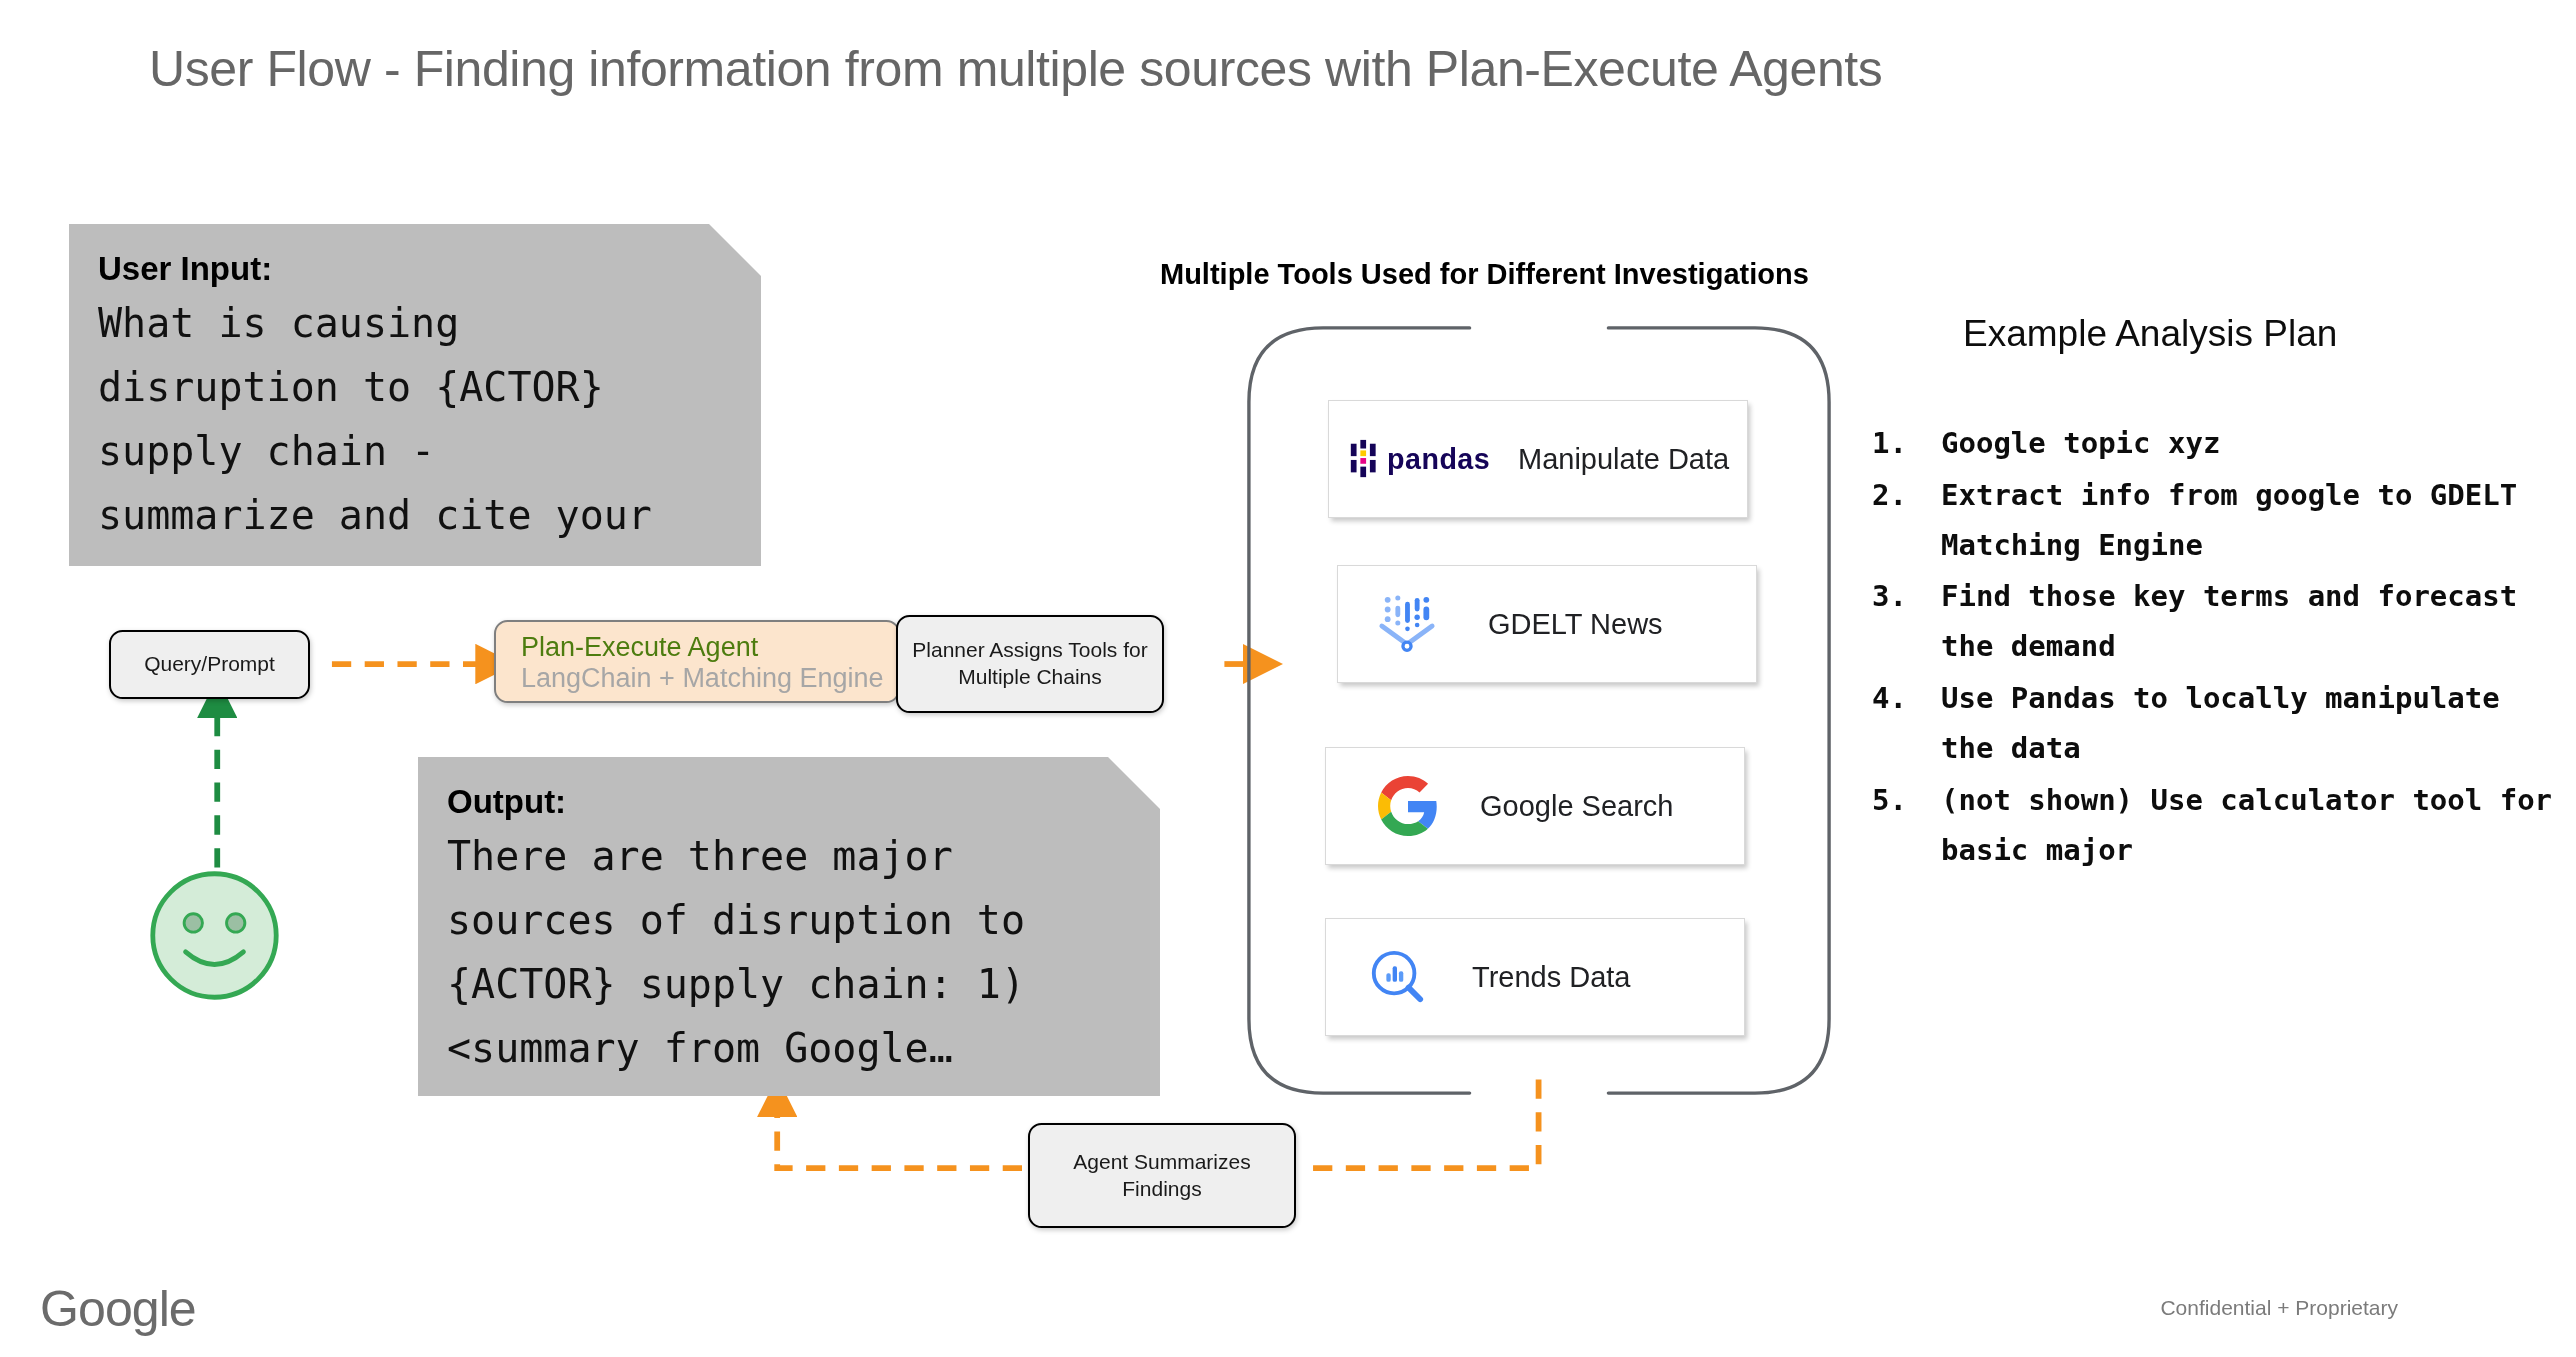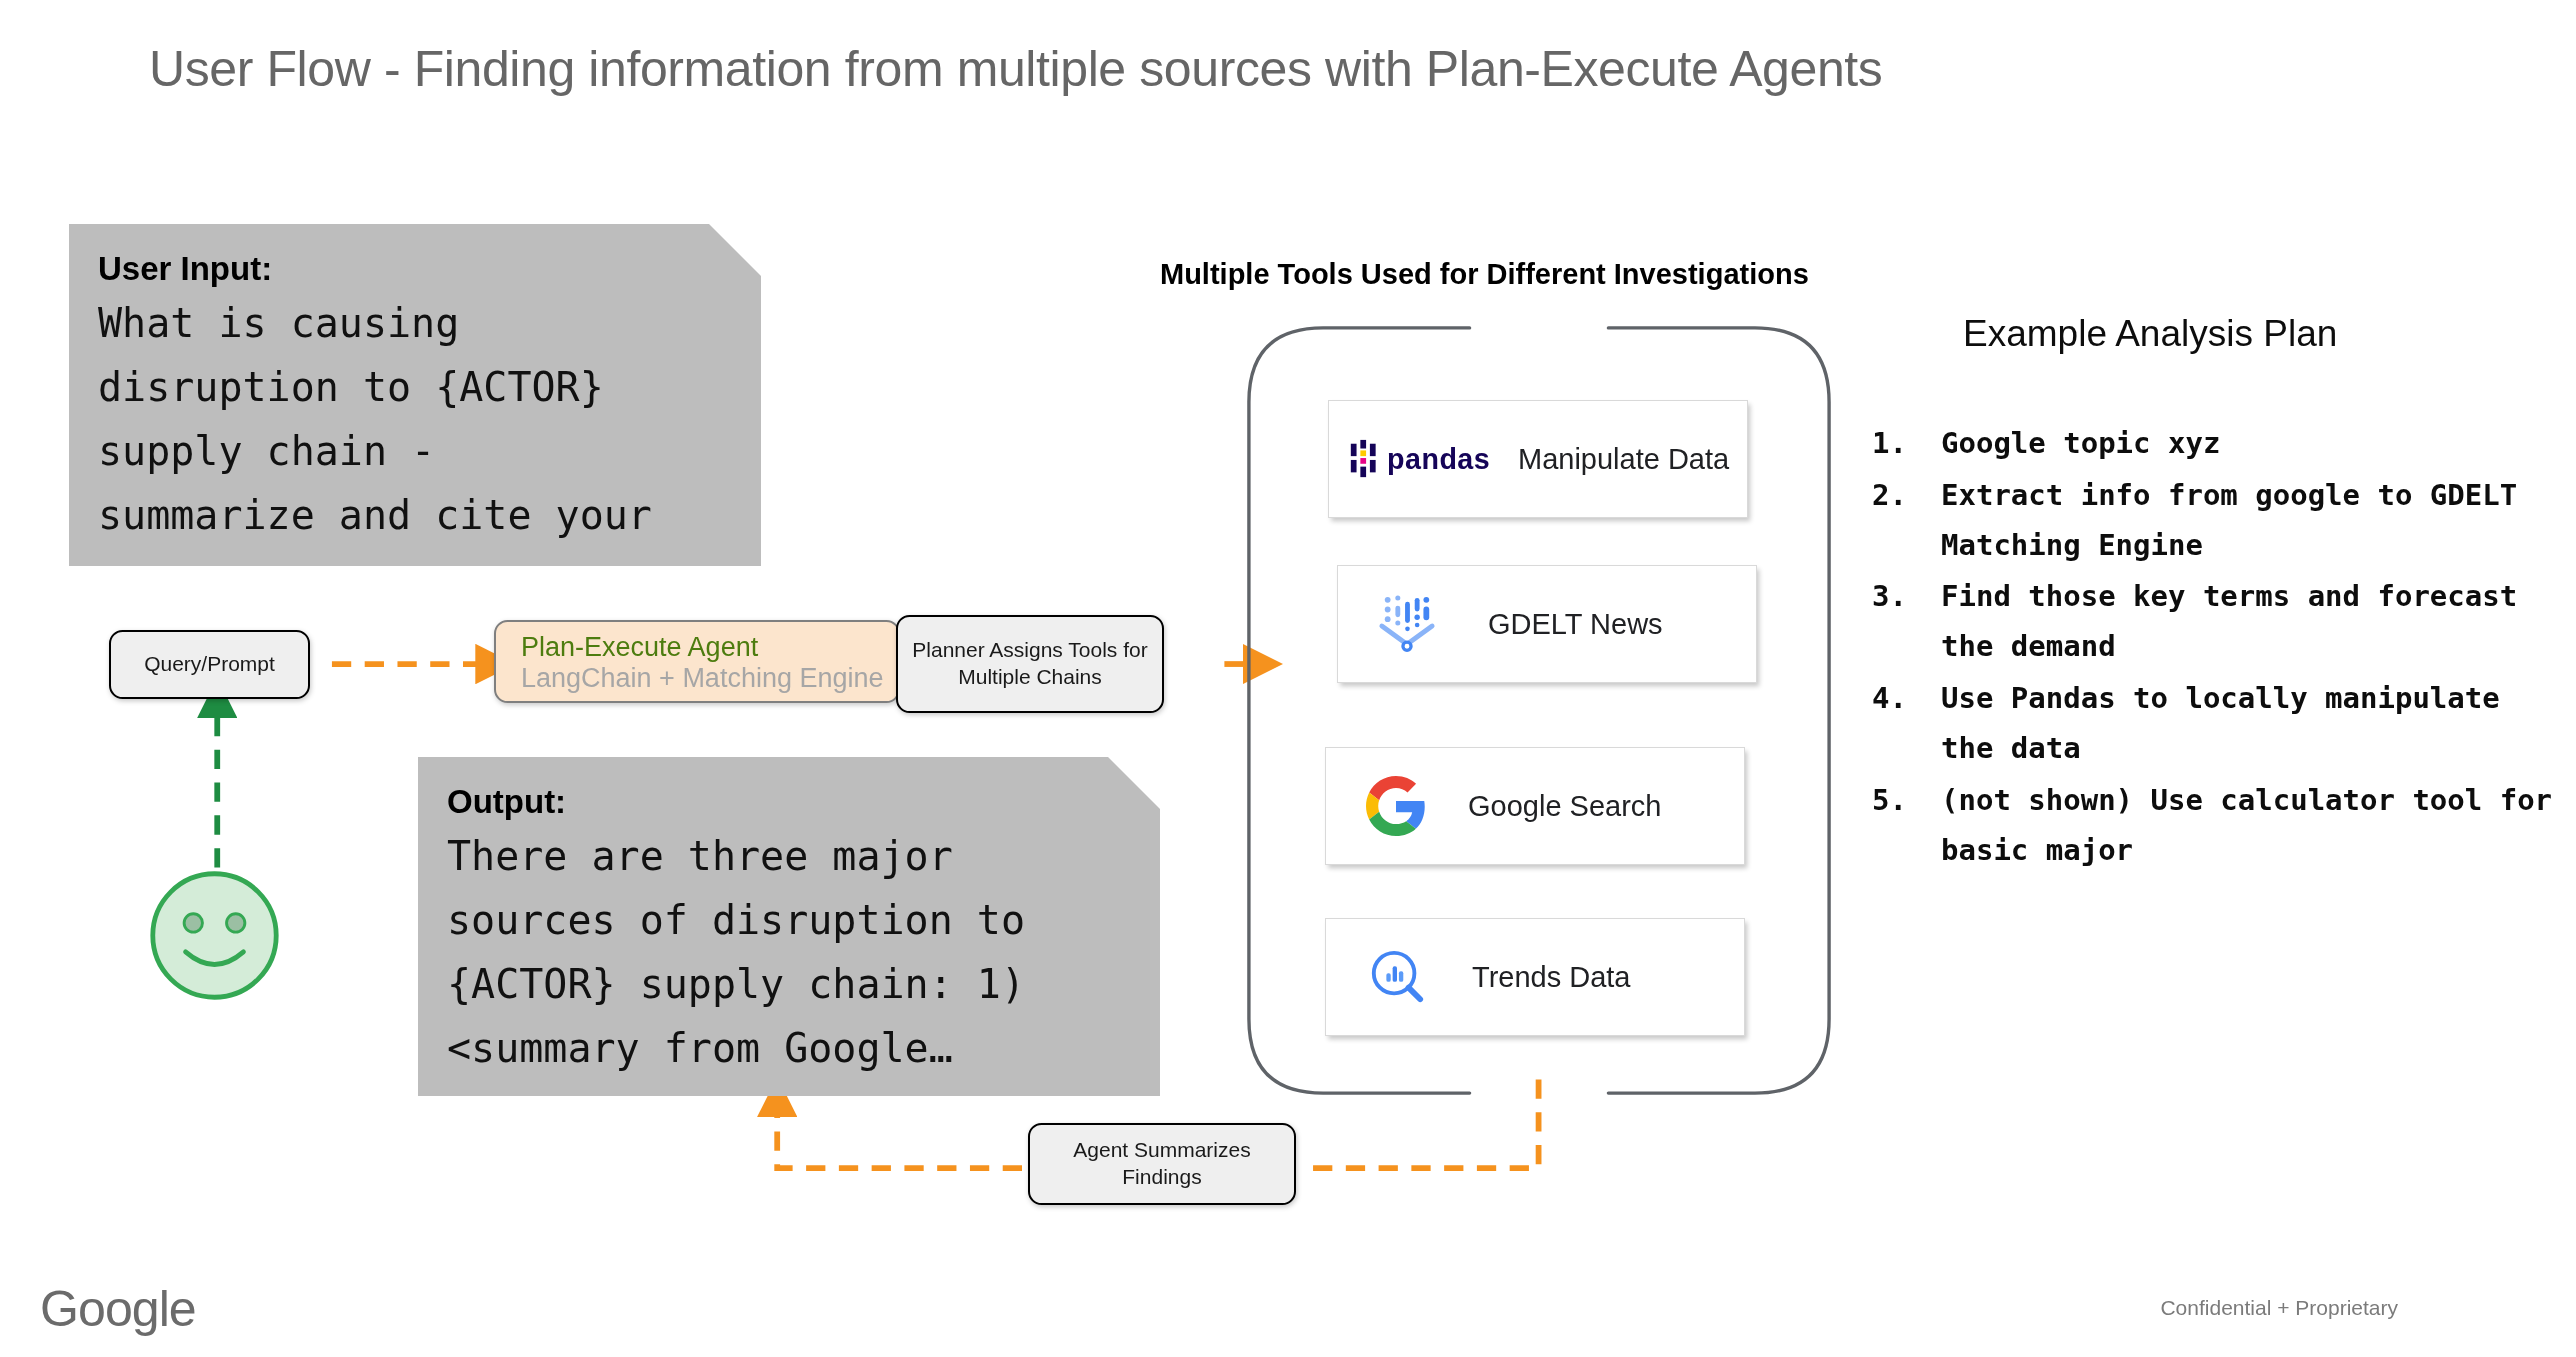--- a/index.html
+++ b/index.html
@@ -99,21 +99,21 @@
   #box-planner {
     left: 896px;
     top: 615px;
     width: 268px;
     height: 98px;
   }
   #box-summarize {
     left: 1028px;
     top: 1123px;
     width: 268px;
-    height: 82px;
+    height: 105px;
   }
 
   #box-agent {
     position: absolute;
     left: 494px;
     top: 620px;
     width: 406px;
     height: 83px;
     box-sizing: border-box;
     background: #fce5cd;
@@ -170,21 +170,21 @@
   .tool-card .tool-label {
     font-size: 29px;
     color: #202124;
     white-space: nowrap;
   }
 
   #tool-pandas  { left: 1328px; top: 400px; width: 420px; height: 118px; padding-left: 19px; }
   #tool-pandas .tool-label { margin-left: 25px; }
   #tool-gdelt   { left: 1337px; top: 565px; width: 420px; height: 118px; padding-left: 40px; }
   #tool-gdelt .tool-label { margin-left: 52px; }
-  #tool-search  { left: 1325px; top: 747px; width: 420px; height: 118px; padding-left: 40px; }
+  #tool-search  { left: 1325px; top: 747px; width: 420px; height: 118px; padding-left: 52px; }
   #tool-search .tool-label { margin-left: 42px; }
   #tool-trends  { left: 1325px; top: 918px; width: 420px; height: 118px; padding-left: 42px; }
   #tool-trends .tool-label { margin-left: 46px; }
 
   
   #plan-title {
     position: absolute;
     left: 1963px;
     top: 313px;
     font-size: 37px;

